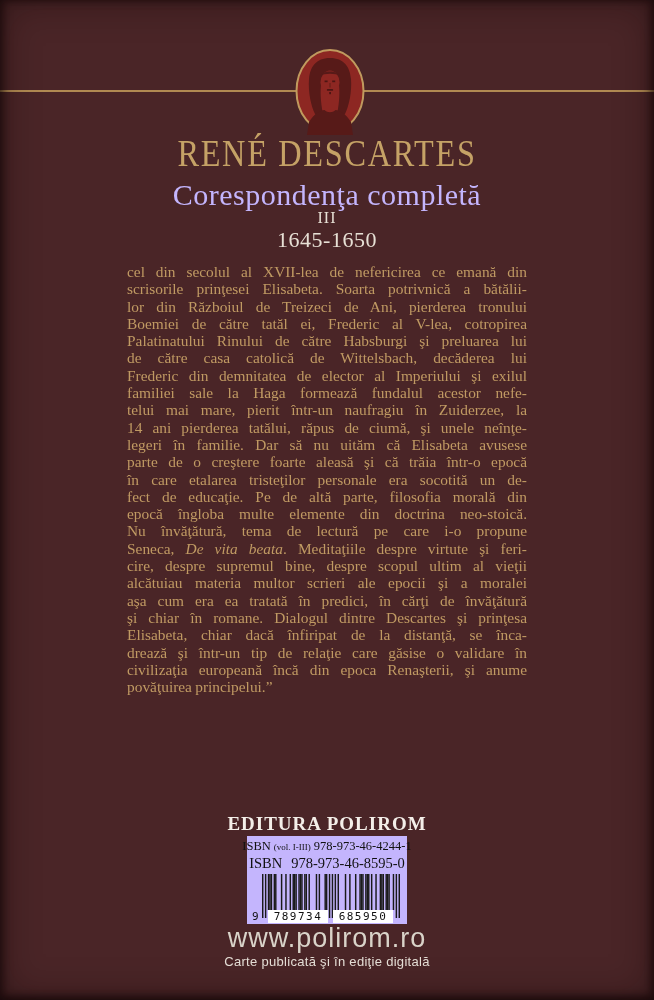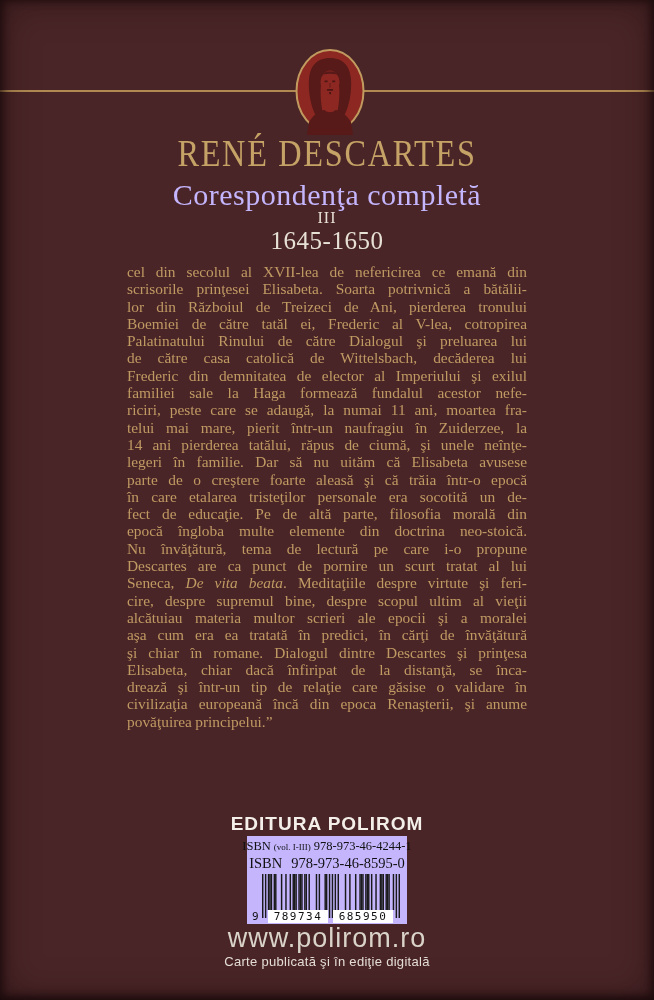--- a/index.html
+++ b/index.html
@@ -24,36 +24,36 @@
   .book-title{
     position:absolute; left:0; top:178px; width:654px; text-align:center;
     font-size:30px; color:#c4b5fd; letter-spacing:.5px;
   }
   .volume{
     position:absolute; left:0; top:209px; width:654px; text-align:center;
     font-size:16px; color:#e7e0d5; letter-spacing:1px;
   }
   .years{
     position:absolute; left:0; top:227px; width:654px; text-align:center;
-    font-size:25px; color:#e7e0d5; letter-spacing:.5px;
+    font-size:22px; color:#e7e0d5; letter-spacing:.5px;
   }
   .quote{
     position:absolute; left:127px; top:263px; width:400px;
     font-size:15.4px; line-height:17.3px; color:#c09a63;
     word-spacing:-0.6px;
   }
   .q-line{text-align:justify; text-align-last:justify;}
   .q-line.last{text-align-last:left;}
   .attribution{
     text-align:right; padding-right:8px; margin-top:3px;
     font-size:17.5px; color:#c5a065; letter-spacing:.3px;
   }
   .publisher-name{
     position:absolute; left:0; top:813px; width:654px; text-align:center;
-    font-family:Liberation Sans, sans-serif; font-weight:bold;
+    font-family:Liberation Serif, serif; font-weight:bold;
     font-size:19px; letter-spacing:1px; color:#f4efe9;
   }
   .isbn-box{
     position:absolute; left:247px; top:836px; width:160px; height:88px;
     background:#c4b5fd; color:#111;
     display:flex; flex-direction:column; align-items:center;
     padding-top:3px; box-sizing:border-box;
   }
   .isbn-line1{font-size:12.5px; white-space:nowrap; display:flex; align-items:baseline; gap:3px;}
   .isbn-line1 .vol{font-size:9px;}
@@ -115,34 +115,32 @@
   <div class="book-title">Corespondenţa completă</div>
   <div class="volume">III</div>
   <div class="years">1645-1650</div>
 
   <div class="quote">
     <div>
         <div class="q-line"><span>cel din secolul al XVII-lea de nefericirea ce emană din</span></div>
         <div class="q-line"><span>scrisorile prinţesei Elisabeta. Soarta potrivnică a bătălii-</span></div>
         <div class="q-line"><span>lor din Războiul de Treizeci de Ani, pierderea tronului</span></div>
         <div class="q-line"><span>Boemiei de către tatăl ei, Frederic al V-lea, cotropirea</span></div>
-        <div class="q-line"><span>Palatinatului Rinului de către Dialogul şi preluarea lui</span></div>
+        <div class="q-line"><span>Palatinatului Rinului de către Habsburgi şi preluarea lui</span></div>
         <div class="q-line"><span>de către casa catolică de Wittelsbach, decăderea lui</span></div>
         <div class="q-line"><span>Frederic din demnitatea de elector al Imperiului şi exilul</span></div>
         <div class="q-line"><span>familiei sale la Haga formează fundalul acestor nefe-</span></div>
-        <div class="q-line"><span>riciri, peste care se adaugă, la numai 11 ani, moartea fra-</span></div>
         <div class="q-line"><span>telui mai mare, pierit într-un naufragiu în Zuiderzee, la</span></div>
         <div class="q-line"><span>14 ani pierderea tatălui, răpus de ciumă, şi unele neînţe-</span></div>
         <div class="q-line"><span>legeri în familie. Dar să nu uităm că Elisabeta avusese</span></div>
         <div class="q-line"><span>parte de o creştere foarte aleasă şi că trăia într-o epocă</span></div>
         <div class="q-line"><span>în care etalarea tristeţilor personale era socotită un de-</span></div>
         <div class="q-line"><span>fect de educaţie. Pe de altă parte, filosofia morală din</span></div>
         <div class="q-line"><span>epocă îngloba multe elemente din doctrina neo-stoică.</span></div>
         <div class="q-line"><span>Nu învăţătură, tema de lectură pe care i-o propune</span></div>
-        <div class="q-line"><span>Descartes are ca punct de pornire un scurt tratat al lui</span></div>
         <div class="q-line"><span>Seneca, </span><i>De vita beata</i><span>. Meditaţiile despre virtute şi feri-</span></div>
         <div class="q-line"><span>cire, despre supremul bine, despre scopul ultim al vieţii</span></div>
         <div class="q-line"><span>alcătuiau materia multor scrieri ale epocii şi a moralei</span></div>
         <div class="q-line"><span>aşa cum era ea tratată în predici, în cărţi de învăţătură</span></div>
         <div class="q-line"><span>şi chiar în romane. Dialogul dintre Descartes şi prinţesa</span></div>
         <div class="q-line"><span>Elisabeta, chiar dacă înfiripat de la distanţă, se înca-</span></div>
         <div class="q-line"><span>drează şi într-un tip de relaţie care găsise o validare în</span></div>
         <div class="q-line"><span>civilizaţia europeană încă din epoca Renaşterii, şi anume</span></div>
         <div class="q-line last"><span>povăţuirea principelui.”</span></div>
       </div>

